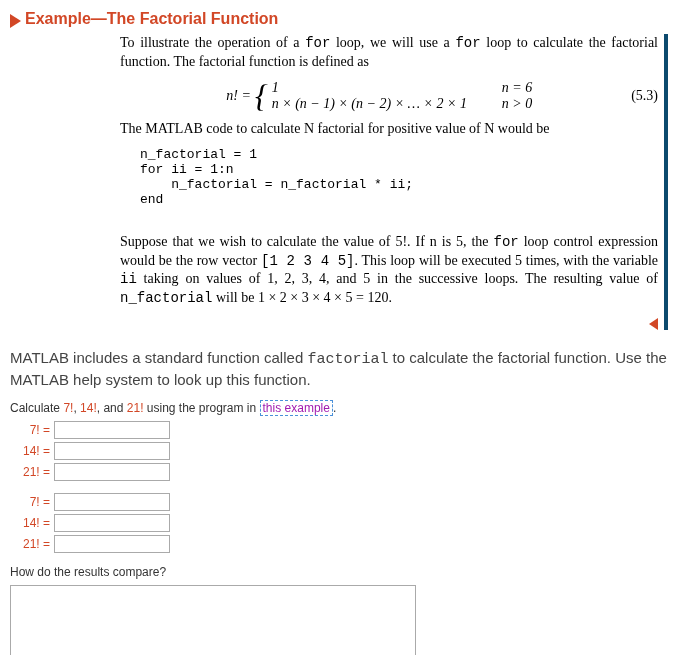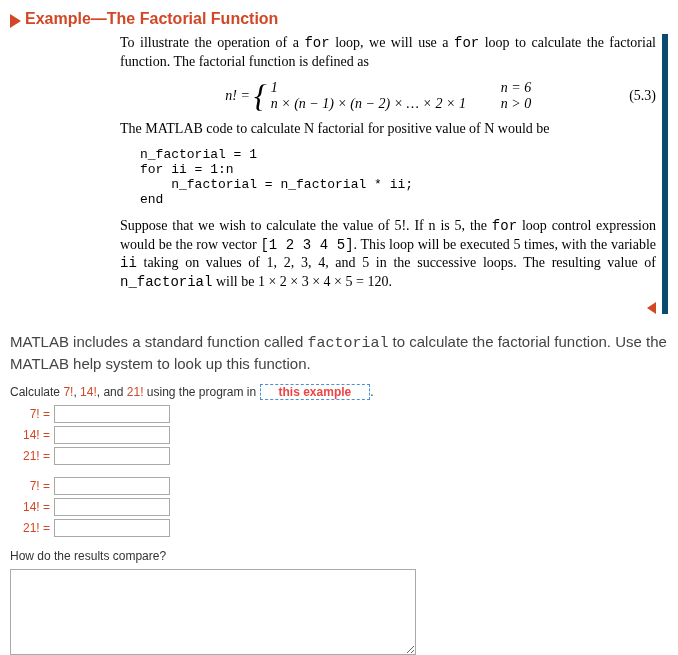--- a/index.html
+++ b/index.html
@@ -25,21 +25,21 @@
     width: 0;
     height: 0;
     border-top: 7px solid transparent;
     border-bottom: 7px solid transparent;
     border-left: 11px solid #d24726;
     margin-right: 4px;
   }
   .orange-text { color: #d24726; }
   .body-block {
     margin-left: 110px;
-    border-right: 6px solid #0c4a6e;
+    border-right: 4px solid #0c4a6e;
     padding-right: 6px;
   }
   .body-block p {
     margin: 4px 0 8px 0;
     line-height: 1.35;
     text-align: justify;
   }
   .monospace, code { font-family: 'Courier New', monospace; }
   .equation-row {
     display: flex;
@@ -67,21 +67,21 @@
   .cases {
     display: inline-block;
     text-align: left;
   }
   .case-row { display: flex; }
   .case-expr { min-width: 230px; }
   .case-cond { min-width: 50px; }
   .code-block {
     font-family: 'Courier New', monospace;
     white-space: pre;
-    margin: 6px 0 10px 20px;
+    margin: 6px 0 26px 20px;
     font-size: 13px;
   }
   .triangle-left-small {
     width: 0;
     height: 0;
     border-top: 6px solid transparent;
     border-bottom: 6px solid transparent;
     border-right: 9px solid #d24726;
     margin-left: auto;
     margin-top: 10px;
@@ -120,25 +120,24 @@
   }
   textarea {
     width: 400px;
     height: 80px;
     border: 1px solid #aaa;
     font-family: Arial, sans-serif;
     font-size: 11px;
     resize: both;
   }
   .this-example-link {
-    color: #ef4444;
+    color: #a21caf;
     border: 1px dashed #4a90d9;
-    padding: 0 18px;
+    padding: 0 2px;
     text-decoration: none;
-    font-weight: bold;
   }
 </style>
 </head>
 <body>
 
 <div class="example-header">
   <div class="triangle-right"></div>
   <span>Example—The Factorial Function</span>
 </div>
 

